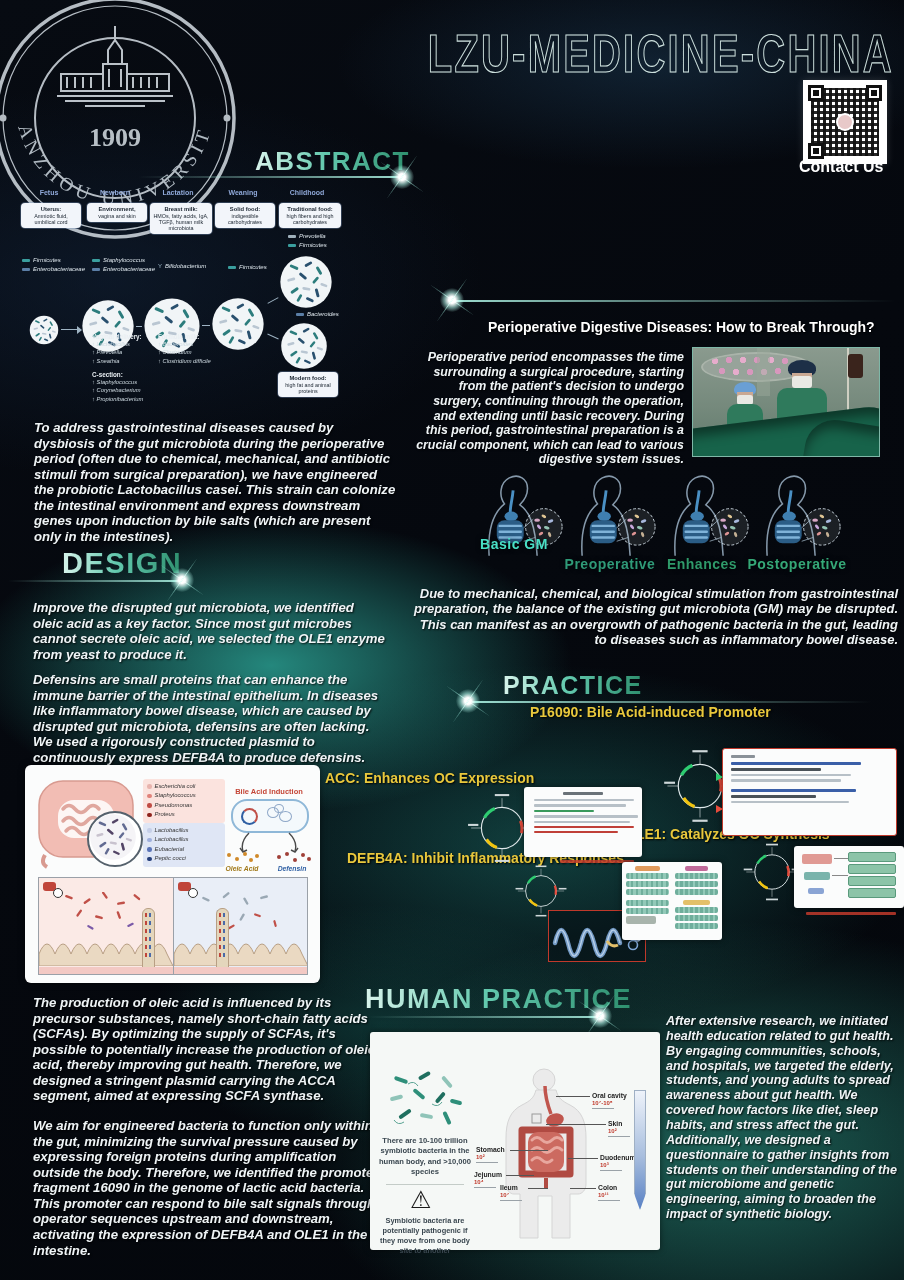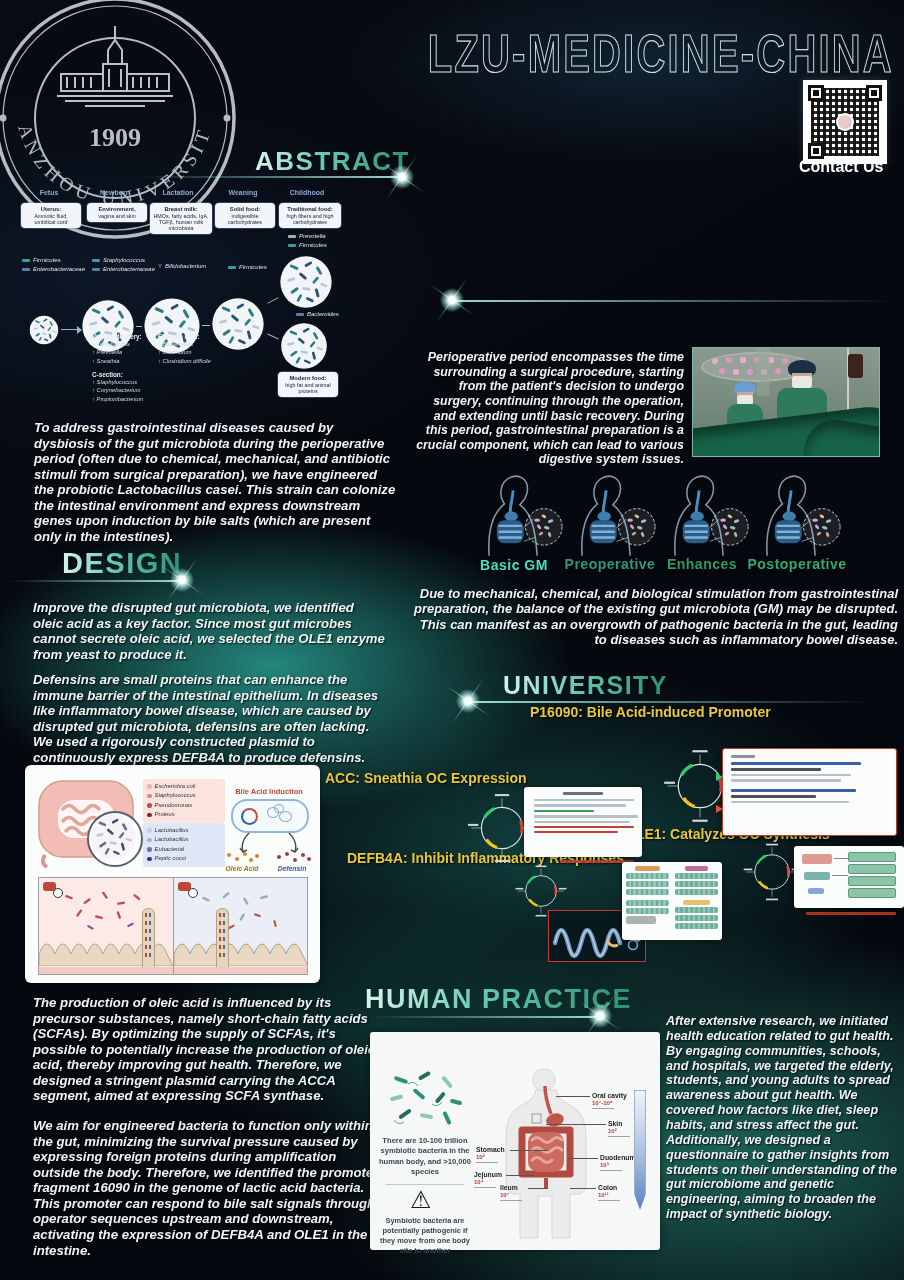--- a/index.html
+++ b/index.html
@@ -290,20 +290,21 @@
       <span>high fat and animal proteins</span>
   </div>
 
   <div class="p para" style="left:34px;top:420px;width:362px;font-size:13.2px">To address gastrointestinal diseases caused by dysbiosis of the gut microbiota during the perioperative period (often due to chemical, mechanical, and antibiotic stimuli from surgical preparation), we have engineered the probiotic Lactobacillus casei. This strain can colonize the intestinal environment and express downstream genes upon induction by bile salts (which are present only in the intestines).</div>
 
   <div class="p uline ul-r" style="left:455px;top:300px;width:440px"></div>
   <div class="p flare" style="left:424px;top:272px">
       <span class="core"></span>
     </div>
 
+  <div class="p bg-sub" style="left:488px;top:319px">Perioperative Digestive Diseases: How to Break Through?</div>
 
   <div class="p para" style="left:412px;top:350px;width:272px;font-size:12.4px;text-align:right">Perioperative period encompasses the time surrounding a surgical procedure, starting from the patient's decision to undergo surgery, continuing through the operation, and extending until basic recovery. During this period, gastrointestinal preparation is a crucial component, which can lead to various digestive system issues.</div>
 
   <div class="p surgery" style="left:692px;top:347px;width:186px;height:108px">
     <div class="s-lamp"></div>
     <div class="p" style="left:64px;top:0;width:13px;height:48px;background:#9aa89a;opacity:.5"></div>
     <div class="p" style="right:30px;top:0;width:2px;height:100%;background:#cfcfc2"></div>
     <div class="p" style="right:16px;top:6px;width:15px;height:24px;background:#3a241c;border-radius:3px"></div>
     <div class="doc" style="left:34px;top:34px;width:36px;height:60px">
       <i class="cap" style="left:7px;top:0;width:22px;height:14px;background:#6a9fd4"></i>
@@ -327,21 +328,21 @@
   <svg class="p" style="left:561px;top:466px" width="96" height="92" style2="">
       <use href="#torso" width="96" height="92"></use>
     </svg>
   <svg class="p" style="left:654px;top:466px" width="96" height="92">
       <use href="#torso" width="96" height="92"></use>
     </svg>
   <svg class="p" style="left:746px;top:466px" width="96" height="92">
       <use href="#torso" width="96" height="92"></use>
     </svg>
 
-  <div class="p gm-label" style="left:464px;top:557px;width:100px;color:#49e0c6">Basic GM</div>
+  <div class="p gm-label" style="left:464px;top:536px;width:100px;color:#49e0c6">Basic GM</div>
   <div class="p gm-label" style="left:558px;top:556px;width:104px;color:#2f9a78">Preoperative</div>
   <div class="p gm-label" style="left:652px;top:556px;width:100px;color:#2f9a6a">Enhances</div>
   <div class="p gm-label" style="left:742px;top:556px;width:110px;color:#35a877">Postoperative</div>
 
   <div class="p para" style="left:408px;top:586px;width:490px;font-size:13px;text-align:right">Due to mechanical, chemical, and biological stimulation from gastrointestinal preparation, the balance of the existing gut microbiota (GM) may be disrupted. This can manifest as an overgrowth of pathogenic bacteria in the gut, leading to diseases such as inflammatory bowel disease.</div>
 
   <div class="p sect" style="left:62px;top:547px;font-size:29px">DESIGN</div>
   <div class="p uline ul-l" style="left:8px;top:580px;width:174px"></div>
   <div class="p flare" style="left:154px;top:552px">
       <span class="core"></span>
@@ -482,28 +483,28 @@
           <span class="p" style="left:6px;top:4px;width:2px;height:48px;background:repeating-linear-gradient(#4a6aa8 0 4px,transparent 4px 8px)"></span>
         </span>
         <span class="p" style="left:0;bottom:0;width:100%;height:7px;background:#f3c9c4"></span>
       </div>
     </div>
   </div>
 
   <div class="p para" style="left:33px;top:995px;width:352px;font-size:13.2px">The production of oleic acid is influenced by its precursor substances, namely short-chain fatty acids (SCFAs). By optimizing the supply of SCFAs, it's possible to potentially increase the production of oleic acid, thereby improving gut health. Therefore, we designed a stringent plasmid carrying the ACCA segment, aimed at expressing SCFA synthase.</div>
   <div class="p para" style="left:33px;top:1118px;width:352px;font-size:13.2px">We aim for engineered bacteria to function only within the gut, minimizing the survival pressure caused by expressing foreign proteins during amplification outside the body. Therefore, we identified the promoter fragment 16090 in the genome of lactic acid bacteria. This promoter can respond to bile salt signals through operator sequences upstream and downstream, activating the expression of DEFB4A and OLE1 in the intestine.</div>
 
-  <div class="p sect" style="left:503px;top:671px;font-size:25px">UNIVERSITY</div>
+  <div class="p sect" style="left:503px;top:671px;font-size:25px">PRACTICE</div>
   <div class="p uline ul-r" style="left:472px;top:701px;width:400px"></div>
   <div class="p flare" style="left:440px;top:673px">
       <span class="core"></span>
     </div>
 
   <div class="p ylab" style="left:530px;top:704px">P16090: Bile Acid-induced Promoter</div>
-  <div class="p ylab" style="left:325px;top:770px">ACC: Sneathia OC Expression</div>
+  <div class="p ylab" style="left:325px;top:770px">ACC: Enhances OC Expression</div>
   <div class="p ylab" style="left:625px;top:826px">OLE1: Catalyzes OC Synthesis</div>
   <div class="p ylab" style="left:347px;top:850px">DEFB4A: Inhibit Inflammatory Responses</div>
 
   <svg class="p" style="left:662px;top:748px" width="76" height="76">
       <use href="#plasmid" width="76" height="76"></use>
     </svg>
   <div class="p white-panel" style="left:722px;top:748px;width:175px;height:88px;border:1px solid #c0392b;padding:6px 8px;box-sizing:border-box">
     <div class="tline" style="width:24px;margin:0 0 4px 0;background:#8a9198"></div>
     <div class="tline" style="width:130px;margin:3px 0;background:#3a5fa8;height:3px"></div>
     <div class="tline" style="width:90px;margin:3px 0;background:#4a5258;height:3px"></div>

